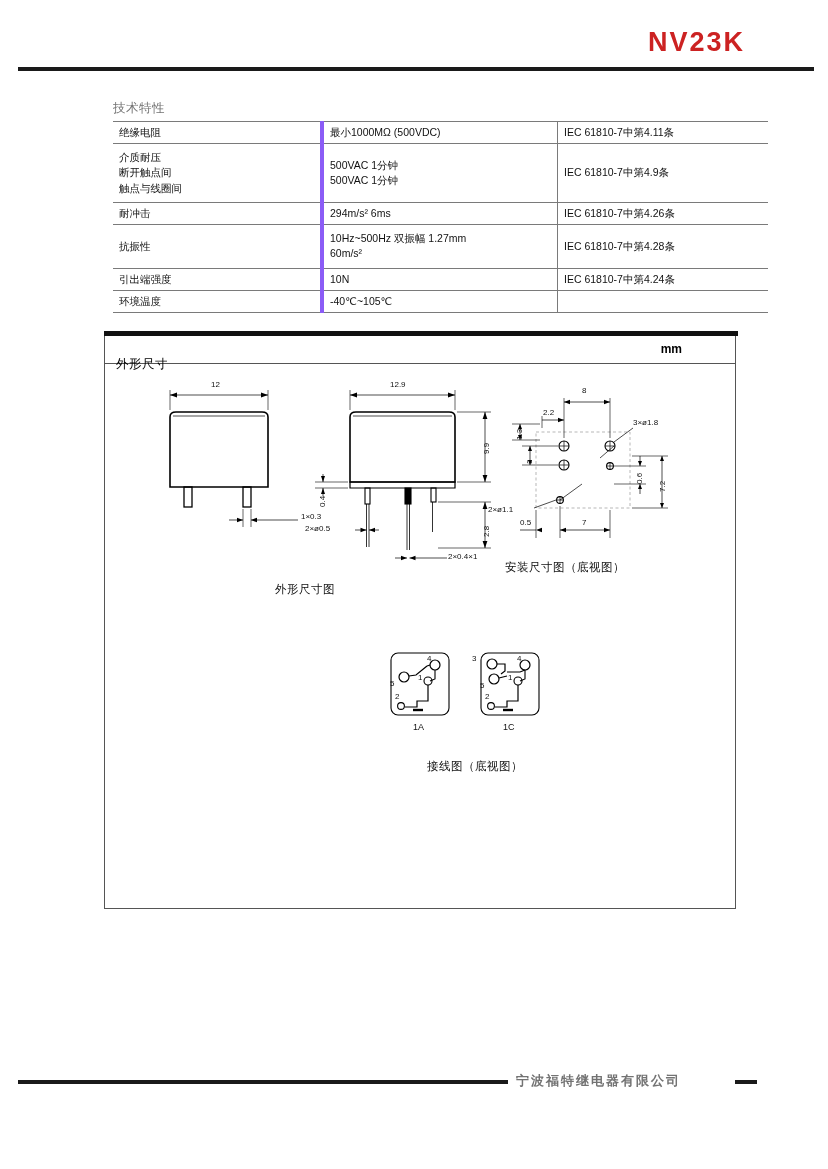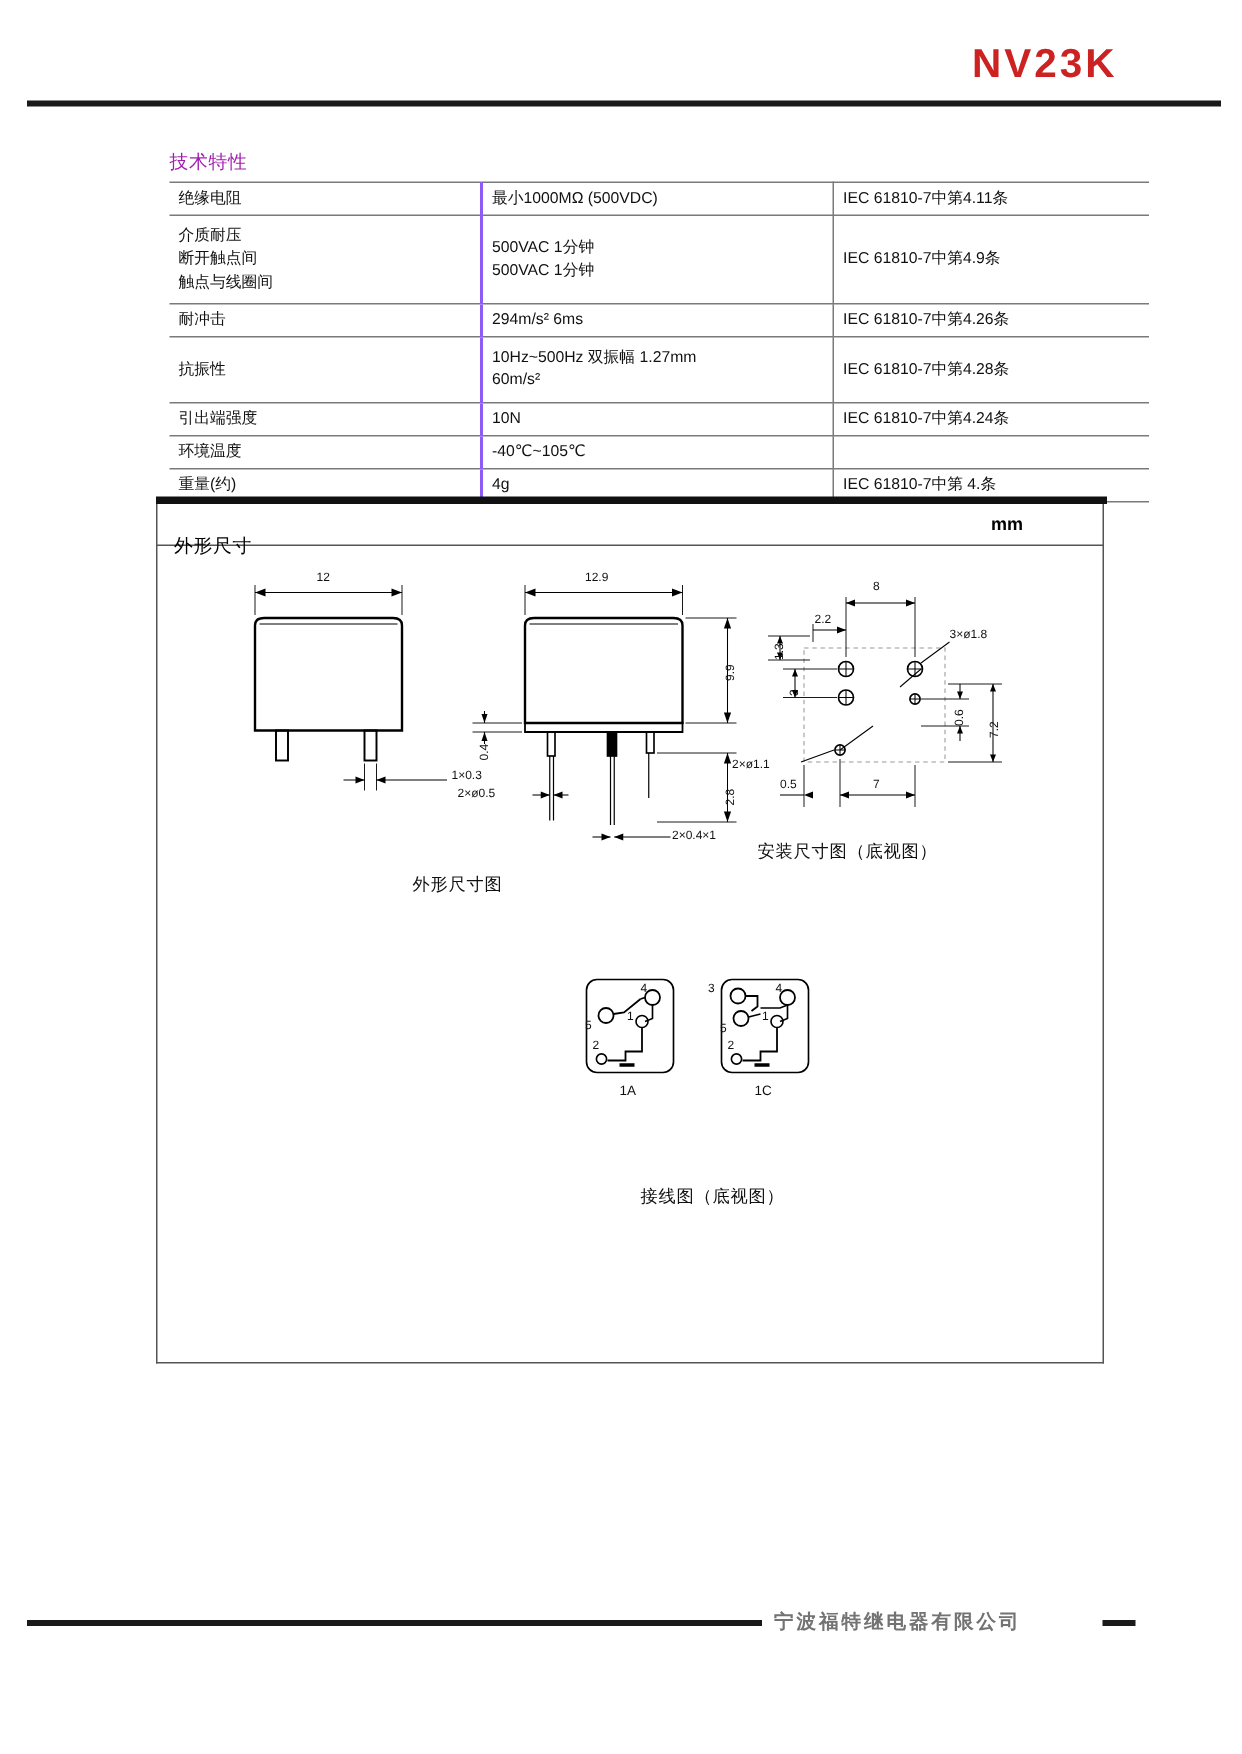--- a/index.html
+++ b/index.html
@@ -45,41 +45,41 @@
 
   
   #spec-section {
     position: absolute;
     left: 113px;
     top: 100px;
     width: 617px;
   }
   #spec-title {
     font-size: 12.5px;
-    color: #a21caf;
+    color: #737373;
     padding-bottom: 4px;
     letter-spacing: 0.5px;
   }
   table.spec {
     border-collapse: collapse;
     width: 617px;
     table-layout: fixed;
   }
   table.spec td {
     border-top: 1px solid #7a7a7a;
     border-bottom: 1px solid #7a7a7a;
     font-size: 10.5px;
     line-height: 1.45;
     padding: 3px 5px 3px 6px;
     vertical-align: middle;
     color: #111;
   }
   table.spec td.c-name {
     width: 196px;
-    border-right: 2px solid #8b5cf6;
+    border-right: 4px solid #8b5cf6;
   }
   table.spec td.c-val {
     width: 222px;
     border-right: 1px solid #7a7a7a;
     margin-top: 25px;
   }
   table.spec td.c-std {
     width: 199px;
     margin-top: 48px;
   }
@@ -222,25 +222,20 @@
         </tr>
         <tr>
           <td class="c-name nowrap">引出端强度</td>
           <td class="c-val nowrap">10N</td>
           <td class="c-std nowrap">IEC 61810-7中第4.24条</td>
         </tr>
         <tr>
           <td class="c-name nowrap">环境温度</td>
           <td class="c-val nowrap">-40℃~105℃</td>
           <td class="c-std nowrap"></td>
-        </tr>
-        <tr>
-          <td class="c-name nowrap">重量(约)</td>
-          <td class="c-val nowrap">4g</td>
-          <td class="c-std nowrap">IEC 61810-7中第 4.条</td>
         </tr>
       </tbody>
   </table>
 </div>
 
 <div id="outline-panel">
   <div id="outline-topbar"></div>
   <div id="outline-titlebar">
     <div id="outline-title">外形尺寸</div>
     <div id="outline-unit">mm</div>
@@ -479,21 +474,21 @@
         </g>
       </svg>
       <div class="difflabel" style="left:85px; top:5px; font-size:8px;">3</div>
       <div class="difflabel" style="left:130px; top:5px; font-size:8px;">4</div>
       <div class="difflabel" style="left:93px; top:32px; font-size:8px;">5</div>
       <div class="difflabel" style="left:121px; top:24px; font-size:8px;">1</div>
       <div class="difflabel" style="left:98px; top:43px; font-size:8px;">2</div>
       <div class="difflabel" style="left:116px; top:73px; font-size:9px;">1C</div>
     </div>
 
-    <div class="caption" style="left:322px; top:395px;margin-top:31px;">接线图（底视图）</div>
+    <div class="caption" style="left:322px; top:395px;">接线图（底视图）</div>
 
 
   </div>
 </div>
 
 <div id="footer">
   <div id="footer-rule-left"></div>
   <div id="footer-company">宁波福特继电器有限公司</div>
   <div id="footer-rule-right"></div>
 </div>

